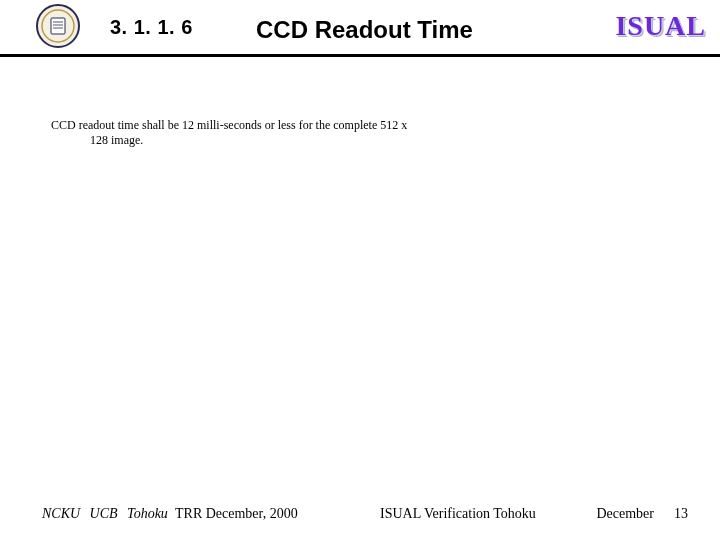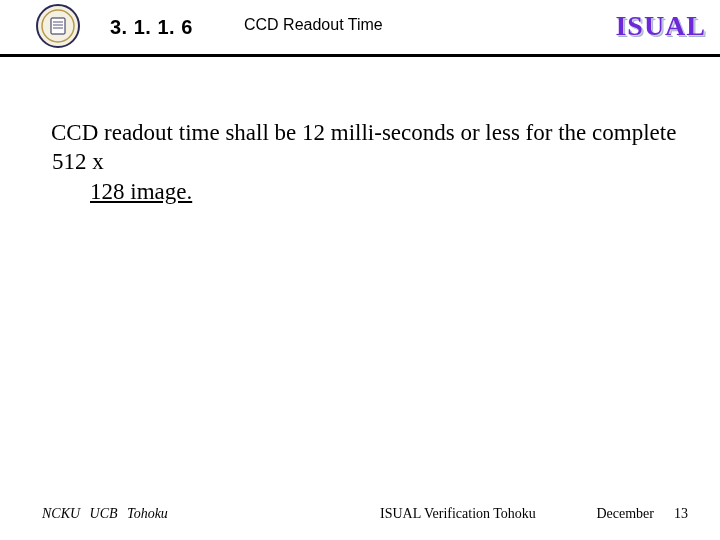--- a/index.html
+++ b/index.html
@@ -1,27 +1,27 @@
 <!DOCTYPE html>
 <html><head>
 <meta charset="utf-8">
 <style>
   * { margin: 0; padding: 0; box-sizing: border-box; }
   html, body { width: 720px; height: 540px; background: #ffffff; font-family: "Times New Roman", Times, serif; color: #000; }
   .slide { position: relative; width: 720px; height: 540px; padding-left: 28px; }
   .header { position: relative; height: 54px; }
   .seal { position: absolute; left: 8px; top: 4px; width: 44px; height: 44px; }
   .section-num { position: absolute; left: 82px; top: 16px; font-family: Arial, Helvetica, sans-serif; font-weight: bold; font-size: 20px; letter-spacing: 0.5px; }
-  .title { position: absolute; left: 216px; top: 16px; font-family: Arial, Helvetica, sans-serif; font-weight: normal; font-size: 16px; }
+  .title { position: absolute; left: 228px; top: 16px; font-family: Arial, Helvetica, sans-serif; font-weight: bold; font-size: 24px; }
   .logo { position: absolute; right: 14px; top: 10px; font-family: "Times New Roman", Times, serif; font-weight: bold; font-size: 28px; letter-spacing: 1px; color: #6d28d9; text-shadow: 1px 1px 0 #cfd6e6, 2px 2px 0 #aab3cc; }
   .rule { position: absolute; left: 0; right: 0; top: 54px; height: 3px; background: #000; }
   .body { position: absolute; left: 52px; right: 40px; top: 118px; }
-  .body p { font-size: 23px; line-height: 1.28; }
+  .body p { font-size: 12px; line-height: 1.28; }
   .body p.indent { text-indent: -1px; }
-  .body .line2 { padding-left: 38px; text-decoration: underline; }
+  .body .line2 { padding-left: 38px; }
   .footer { position: absolute; left: 0; right: 0; bottom: 18px; height: 22px; font-family: "Times New Roman", Times, serif; font-size: 14px; }
   .footer .orgs { position: absolute; left: 14px; bottom: 0; font-style: italic; word-spacing: 6px; margin-left: 28px; }
   .footer .center1 { position: absolute; left: 175px; bottom: 0; }
   .footer .center2 { position: absolute; left: 380px; bottom: 0; }
   .footer .author { position: absolute; right: 66px; bottom: 0; }
   .footer .pagenum { position: absolute; right: 32px; bottom: 0; }
 </style>
 </head>
 <body>
 
@@ -45,18 +45,19 @@
 
   <div class="rule"></div>
 
   <div class="body">
     <p class="indent">CCD readout time shall be 12 milli-seconds or less for the complete 512 x</p>
     <p class="line2">128 image.</p>
   </div>
 
   <div class="footer">
     <span class="orgs">NCKU   UCB   Tohoku</span>
+    <span class="center1">TRR   December,  2000</span>
     <span class="center2">ISUAL Verification Tohoku</span>
     <span class="author">December</span>
     <span class="pagenum">13</span>
   </div>
 
 </div>
 
 </body></html>

